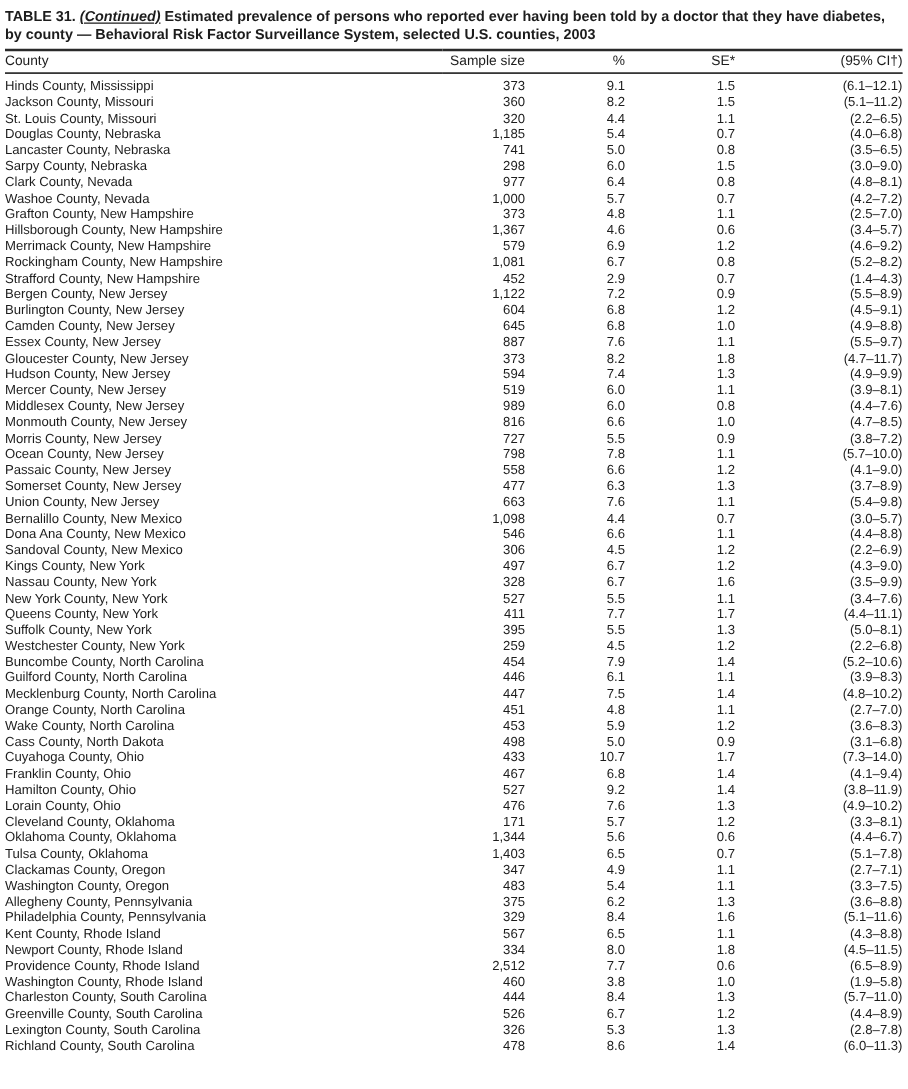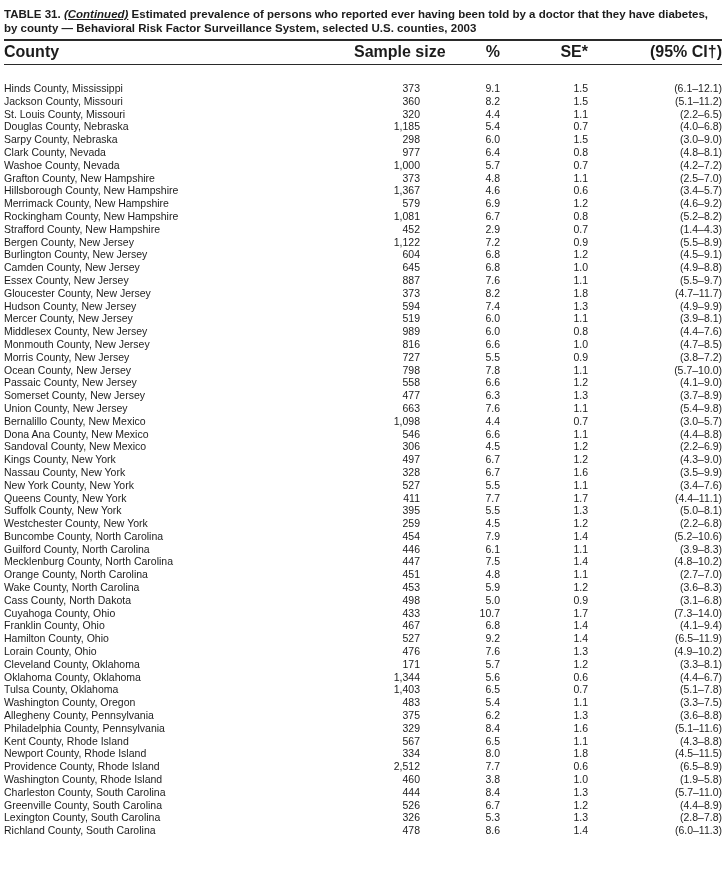--- a/index.html
+++ b/index.html
@@ -20,35 +20,35 @@
 
   table { width:718px; border-collapse:collapse; table-layout:fixed; }
 
   col.c-county      { width:350px; }
   col.c-sample      { width:66px;  }
   col.c-pct         { width:80px;  }
   col.c-se          { width:88px;  }
   col.c-ci          { width:134px; }
 
   thead th {
-    font-size:16px; font-weight:bold; text-align:right;
+    font-size:11px; font-weight:normal; text-align:right;
     padding:2px 0 3px 0; white-space:nowrap;
     border-top:2px solid #2a2a2a;
     border-bottom:1.5px solid #2a2a2a;
     margin-left:22px;
   }
   thead th.h-county { text-align:left; }
 
   tbody td {
     font-size:10.5px; line-height:12.8px; height:12.8px;
     padding:0; white-space:nowrap; overflow:hidden;
     text-align:right;
   }
   tbody td.cell-county { text-align:left; }
-  tbody tr:first-child td { padding-top:17px; }
+  tbody tr:first-child td { padding-top:4px; }
 </style>
 </head>
 <body>
 
 <div class="page">
 
   <div class="table-title">
     <span>TABLE 31.</span><span> </span><span class="continued">(Continued)</span><span> </span><span>Estimated prevalence of persons who reported ever having been told by a doctor that they have diabetes, by county — Behavioral Risk Factor Surveillance System, selected U.S. counties, 2003</span>
   </div>
 
@@ -95,20 +95,27 @@
     </tr>
 
     <tr>
       <td class="cell-county">Douglas County, Nebraska</td>
       <td class="cell-sample-size">1,185</td>
       <td class="cell-pct">5.4</td>
       <td class="cell-se">0.7</td>
       <td class="cell-ci">(4.0–6.8)</td>
     </tr>
 
+    <tr>
+      <td class="cell-county">Lancaster County, Nebraska</td>
+      <td class="cell-sample-size">741</td>
+      <td class="cell-pct">5.0</td>
+      <td class="cell-se">0.8</td>
+      <td class="cell-ci">(3.5–6.5)</td>
+    </tr>
 
     <tr>
       <td class="cell-county">Sarpy County, Nebraska</td>
       <td class="cell-sample-size">298</td>
       <td class="cell-pct">6.0</td>
       <td class="cell-se">1.5</td>
       <td class="cell-ci">(3.0–9.0)</td>
     </tr>
 
     <tr>
@@ -413,21 +420,21 @@
       <td class="cell-pct">6.8</td>
       <td class="cell-se">1.4</td>
       <td class="cell-ci">(4.1–9.4)</td>
     </tr>
 
     <tr>
       <td class="cell-county">Hamilton County, Ohio</td>
       <td class="cell-sample-size">527</td>
       <td class="cell-pct">9.2</td>
       <td class="cell-se">1.4</td>
-      <td class="cell-ci">(6.5–11.9)</td>
+      <td class="cell-ci">(3.8–11.9)</td>
     </tr>
 
     <tr>
       <td class="cell-county">Lorain County, Ohio</td>
       <td class="cell-sample-size">476</td>
       <td class="cell-pct">7.6</td>
       <td class="cell-se">1.3</td>
       <td class="cell-ci">(4.9–10.2)</td>
     </tr>
 
@@ -448,20 +455,27 @@
     </tr>
 
     <tr>
       <td class="cell-county">Tulsa County, Oklahoma</td>
       <td class="cell-sample-size">1,403</td>
       <td class="cell-pct">6.5</td>
       <td class="cell-se">0.7</td>
       <td class="cell-ci">(5.1–7.8)</td>
     </tr>
 
+    <tr>
+      <td class="cell-county">Clackamas County, Oregon</td>
+      <td class="cell-sample-size">347</td>
+      <td class="cell-pct">4.9</td>
+      <td class="cell-se">1.1</td>
+      <td class="cell-ci">(2.7–7.1)</td>
+    </tr>
 
 
     <tr>
       <td class="cell-county">Washington County, Oregon</td>
       <td class="cell-sample-size">483</td>
       <td class="cell-pct">5.4</td>
       <td class="cell-se">1.1</td>
       <td class="cell-ci">(3.3–7.5)</td>
     </tr>
 

